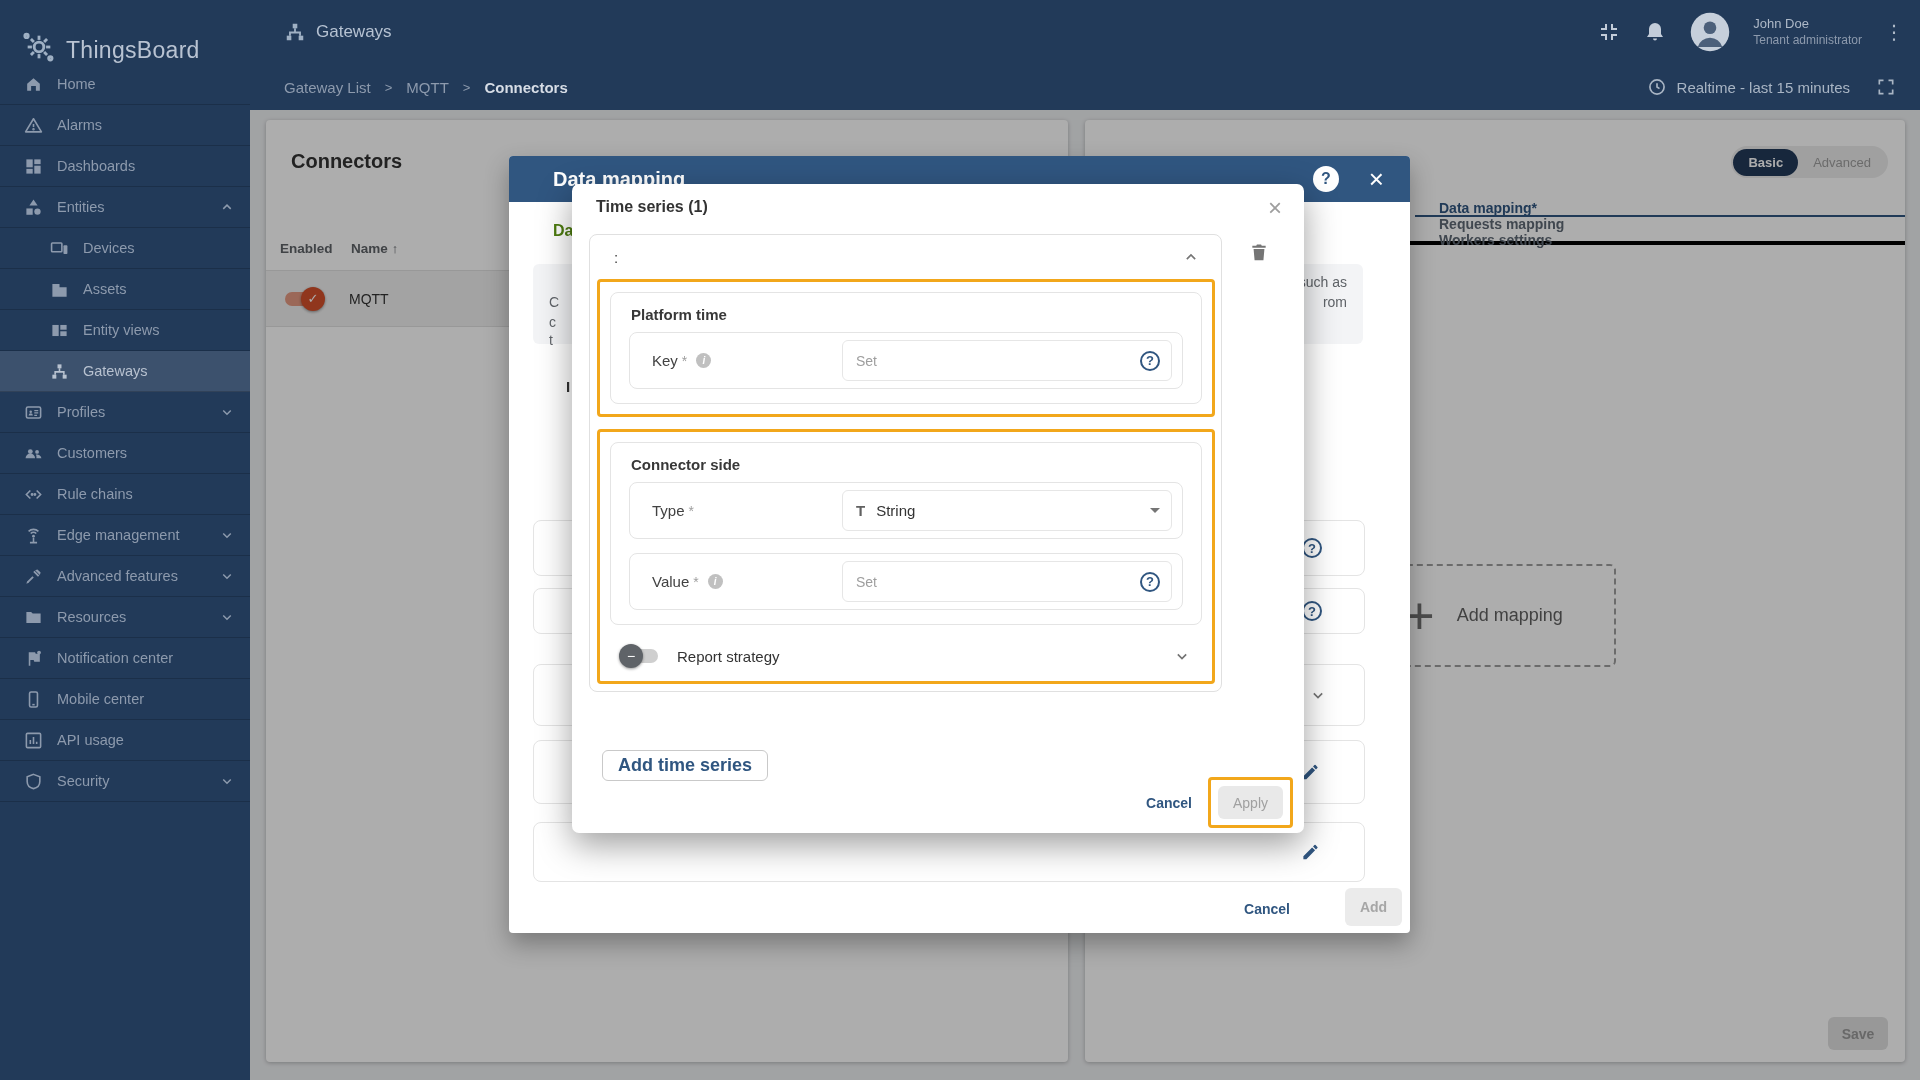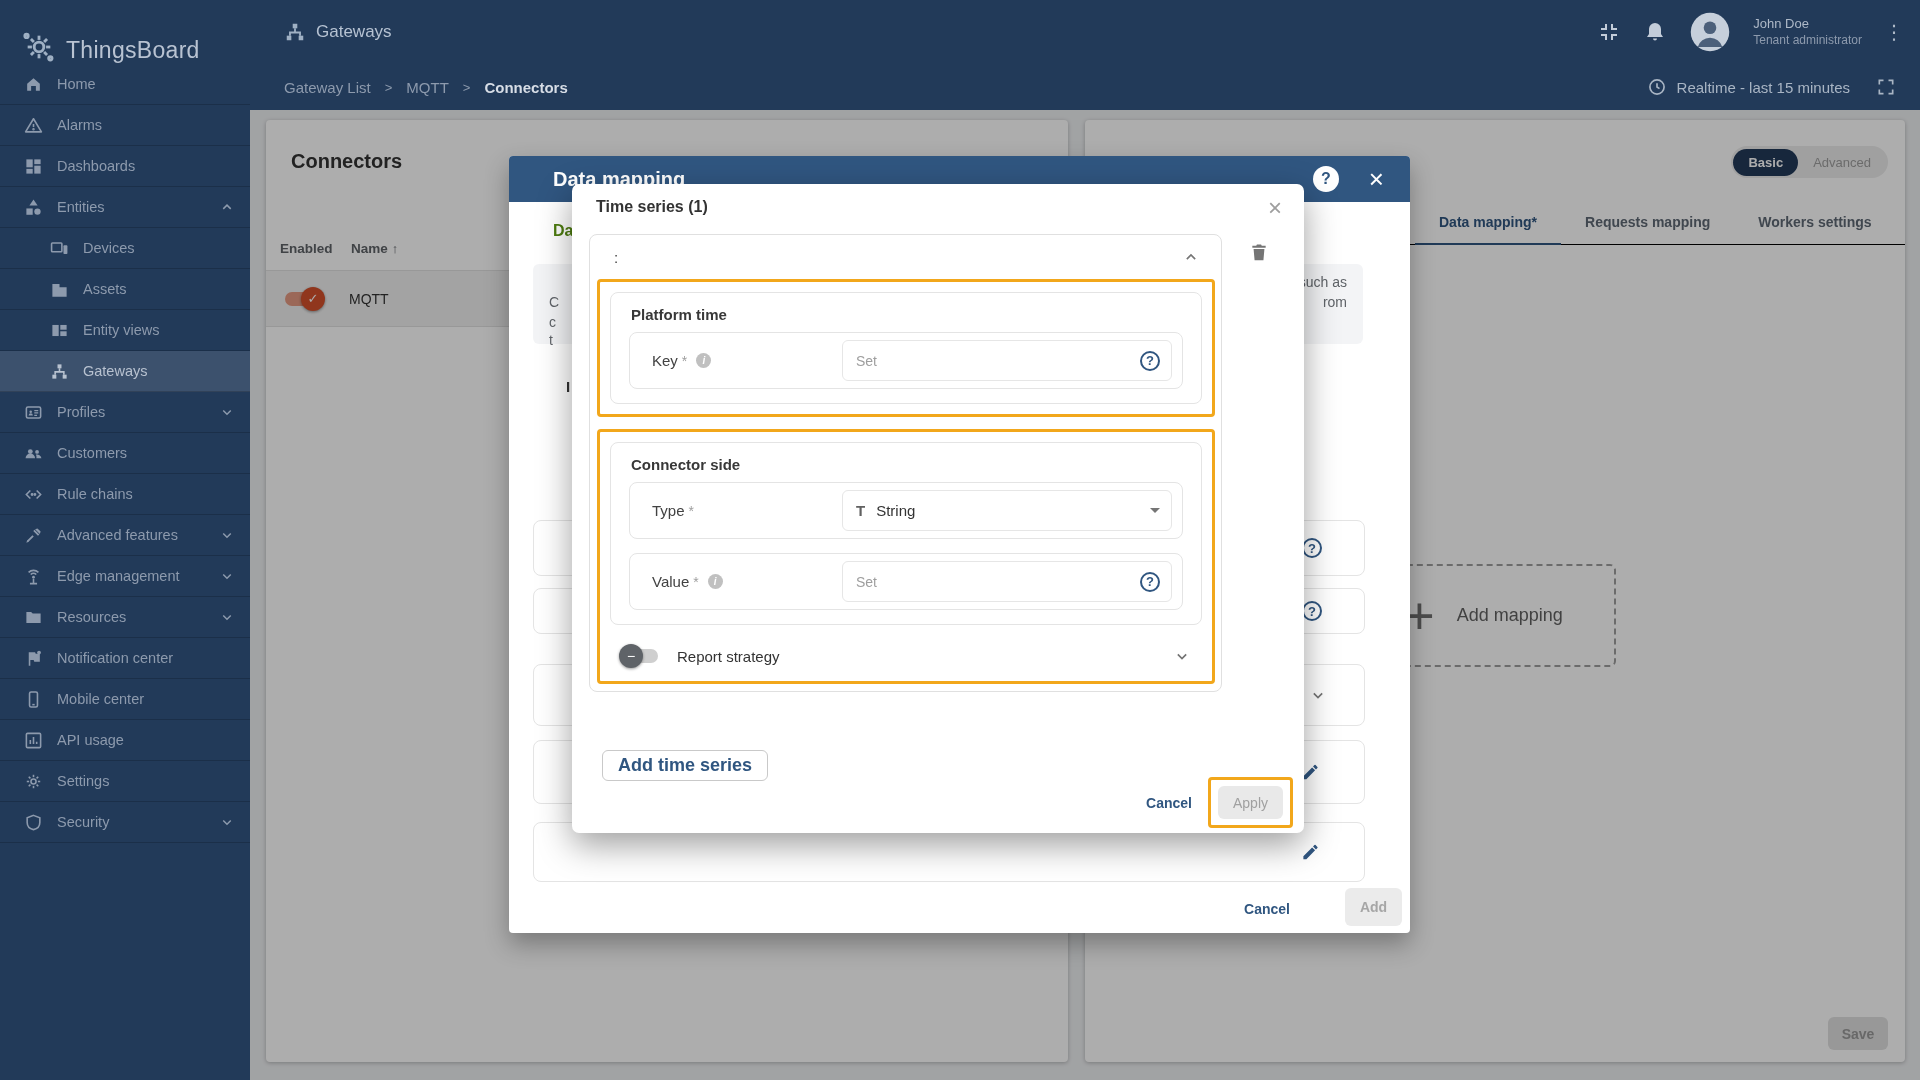--- a/index.html
+++ b/index.html
@@ -68,21 +68,21 @@
                display:flex; align-items:center; justify-content:center; color:#fff; font-size:13px;
                box-shadow:0 1px 3px rgba(0,0,0,.4); }
   .sw.on { background:#e59a82; }
   .sw.on .thumb { right:-3px; background:#d4502c; }
 
   
   .mode-toggle { position:absolute; top:26px; right:17px; height:32px; background:#ececec; border-radius:16px;
                  display:flex; align-items:center; padding:2px; font-size:13px; }
   .mode-opt { padding:6px 15px; border-radius:14px; color:#9e9e9e; cursor:pointer; }
   .mode-opt.on { background:#223a59; color:#fff; font-weight:600; }
-  .tabs { margin-top:80px; height:45px; display:flex; padding-left:330px; border-bottom:1px solid #000000; }
+  .tabs { margin-top:80px; height:45px; display:flex; padding-left:330px; border-bottom:4px solid #000000;flex-direction:column; }
   .tab { padding:0 24px; display:flex; align-items:center; font-size:14px; font-weight:600; color:#5f6975;
          cursor:pointer; position:relative; }
   .tab.active { color:#305680; }
   .tab.active::after { content:""; position:absolute; left:0; right:0; bottom:-1px; height:2px; background:#305680; }
   .add-mapping { position:absolute; left:266px; top:444px; width:265px; height:103px; border:2px dashed #9e9e9e;
                  border-radius:6px; display:flex; align-items:center; justify-content:center; gap:22px;
                  color:#6d6d6d; cursor:pointer; background:transparent; }
   .add-mapping .plus { font-size:52px; font-weight:300; color:#707070; line-height:1; }
   .add-mapping .am-lab { font-size:18px; color:#616161; }
   .save-btn { position:absolute; right:17px; bottom:12px; width:60px; height:33px; border:none; border-radius:6px;
@@ -304,49 +304,49 @@
             <svg viewBox="0 0 24 24" fill="none" stroke="currentColor" stroke-width="2">
               <path d="M8 7l-5 5 5 5M16 7l5 5-5 5"></path>
               <circle cx="10.2" cy="12" r=".8" fill="currentColor"></circle>
               <circle cx="13.8" cy="12" r=".8" fill="currentColor"></circle>
             </svg>
           </span>
         <span class="lab">Rule chains</span>
       </div>
       <div class="nav-item">
         <span class="nicon">
+            <svg viewBox="0 0 24 24" fill="none" stroke="currentColor" stroke-width="2">
+              <circle cx="12" cy="13" r="1.8" fill="currentColor" stroke="none"></circle>
+              <path d="M12 15v6M7.5 21h9"></path>
+              <path d="M8.5 9.5a5 5 0 0 1 7 0M5.8 6.8a8.8 8.8 0 0 1 12.4 0"></path>
+            </svg>
+          </span>
+        <span class="lab">Edge management</span>
+        <span class="chev">
+            <svg viewBox="0 0 24 24" fill="none" stroke="currentColor" stroke-width="2">
+              <path d="M7 10l5 5 5-5"></path>
+            </svg>
+          </span>
+      </div>
+      <div class="nav-item">
+        <span class="nicon">
             <svg viewBox="0 0 24 24" fill="none" stroke="currentColor" stroke-width="2.4">
               <path d="M4.5 19.5l7-7M12.5 5.5l6 6"></path>
               <path d="M3 21l3-1-2-2zM14 4l3-1 4 4-1 3z" fill="currentColor" stroke="none"></path>
             </svg>
           </span>
         <span class="lab">Advanced features</span>
         <span class="chev">
             <svg viewBox="0 0 24 24" fill="none" stroke="currentColor" stroke-width="2">
               <path d="M7 10l5 5 5-5"></path>
             </svg>
           </span>
       </div>
       <div class="nav-item">
         <span class="nicon">
-            <svg viewBox="0 0 24 24" fill="none" stroke="currentColor" stroke-width="2">
-              <circle cx="12" cy="13" r="1.8" fill="currentColor" stroke="none"></circle>
-              <path d="M12 15v6M7.5 21h9"></path>
-              <path d="M8.5 9.5a5 5 0 0 1 7 0M5.8 6.8a8.8 8.8 0 0 1 12.4 0"></path>
-            </svg>
-          </span>
-        <span class="lab">Edge management</span>
-        <span class="chev">
-            <svg viewBox="0 0 24 24" fill="none" stroke="currentColor" stroke-width="2">
-              <path d="M7 10l5 5 5-5"></path>
-            </svg>
-          </span>
-      </div>
-      <div class="nav-item">
-        <span class="nicon">
             <svg viewBox="0 0 24 24" fill="currentColor">
               <path d="M3 5h6l2 2h10v12H3z"></path>
             </svg>
           </span>
         <span class="lab">Resources</span>
         <span class="chev">
             <svg viewBox="0 0 24 24" fill="none" stroke="currentColor" stroke-width="2">
               <path d="M7 10l5 5 5-5"></path>
             </svg>
           </span>
@@ -370,36 +370,20 @@
         <span class="lab">Mobile center</span>
       </div>
       <div class="nav-item">
         <span class="nicon">
             <svg viewBox="0 0 24 24" fill="none" stroke="currentColor" stroke-width="2">
               <rect x="3" y="3" width="18" height="18" rx="1.5"></rect>
               <path d="M8 16.5v-5M12 16.5v-9M16 16.5v-3"></path>
             </svg>
           </span>
         <span class="lab">API usage</span>
-      </div>
-      <div class="nav-item">
-        <span class="nicon">
-            <svg viewBox="0 0 24 24" fill="none" stroke="currentColor" stroke-width="2">
-              <circle cx="12" cy="12" r="3.2"></circle>
-              <line x1="12" y1="3.5" x2="12" y2="6.5"></line>
-              <line x1="12" y1="17.5" x2="12" y2="20.5"></line>
-              <line x1="3.5" y1="12" x2="6.5" y2="12"></line>
-              <line x1="17.5" y1="12" x2="20.5" y2="12"></line>
-              <line x1="6" y1="6" x2="8.1" y2="8.1"></line>
-              <line x1="15.9" y1="15.9" x2="18" y2="18"></line>
-              <line x1="6" y1="18" x2="8.1" y2="15.9"></line>
-              <line x1="15.9" y1="8.1" x2="18" y2="6"></line>
-            </svg>
-          </span>
-        <span class="lab">Settings</span>
       </div>
       <div class="nav-item">
         <span class="nicon">
             <svg viewBox="0 0 24 24" fill="none" stroke="currentColor" stroke-width="2">
               <path d="M12 3l8 3v6c0 5-3.5 8-8 9-4.5-1-8-4-8-9V6z"></path>
             </svg>
           </span>
         <span class="lab">Security</span>
         <span class="chev">
             <svg viewBox="0 0 24 24" fill="none" stroke="currentColor" stroke-width="2">

